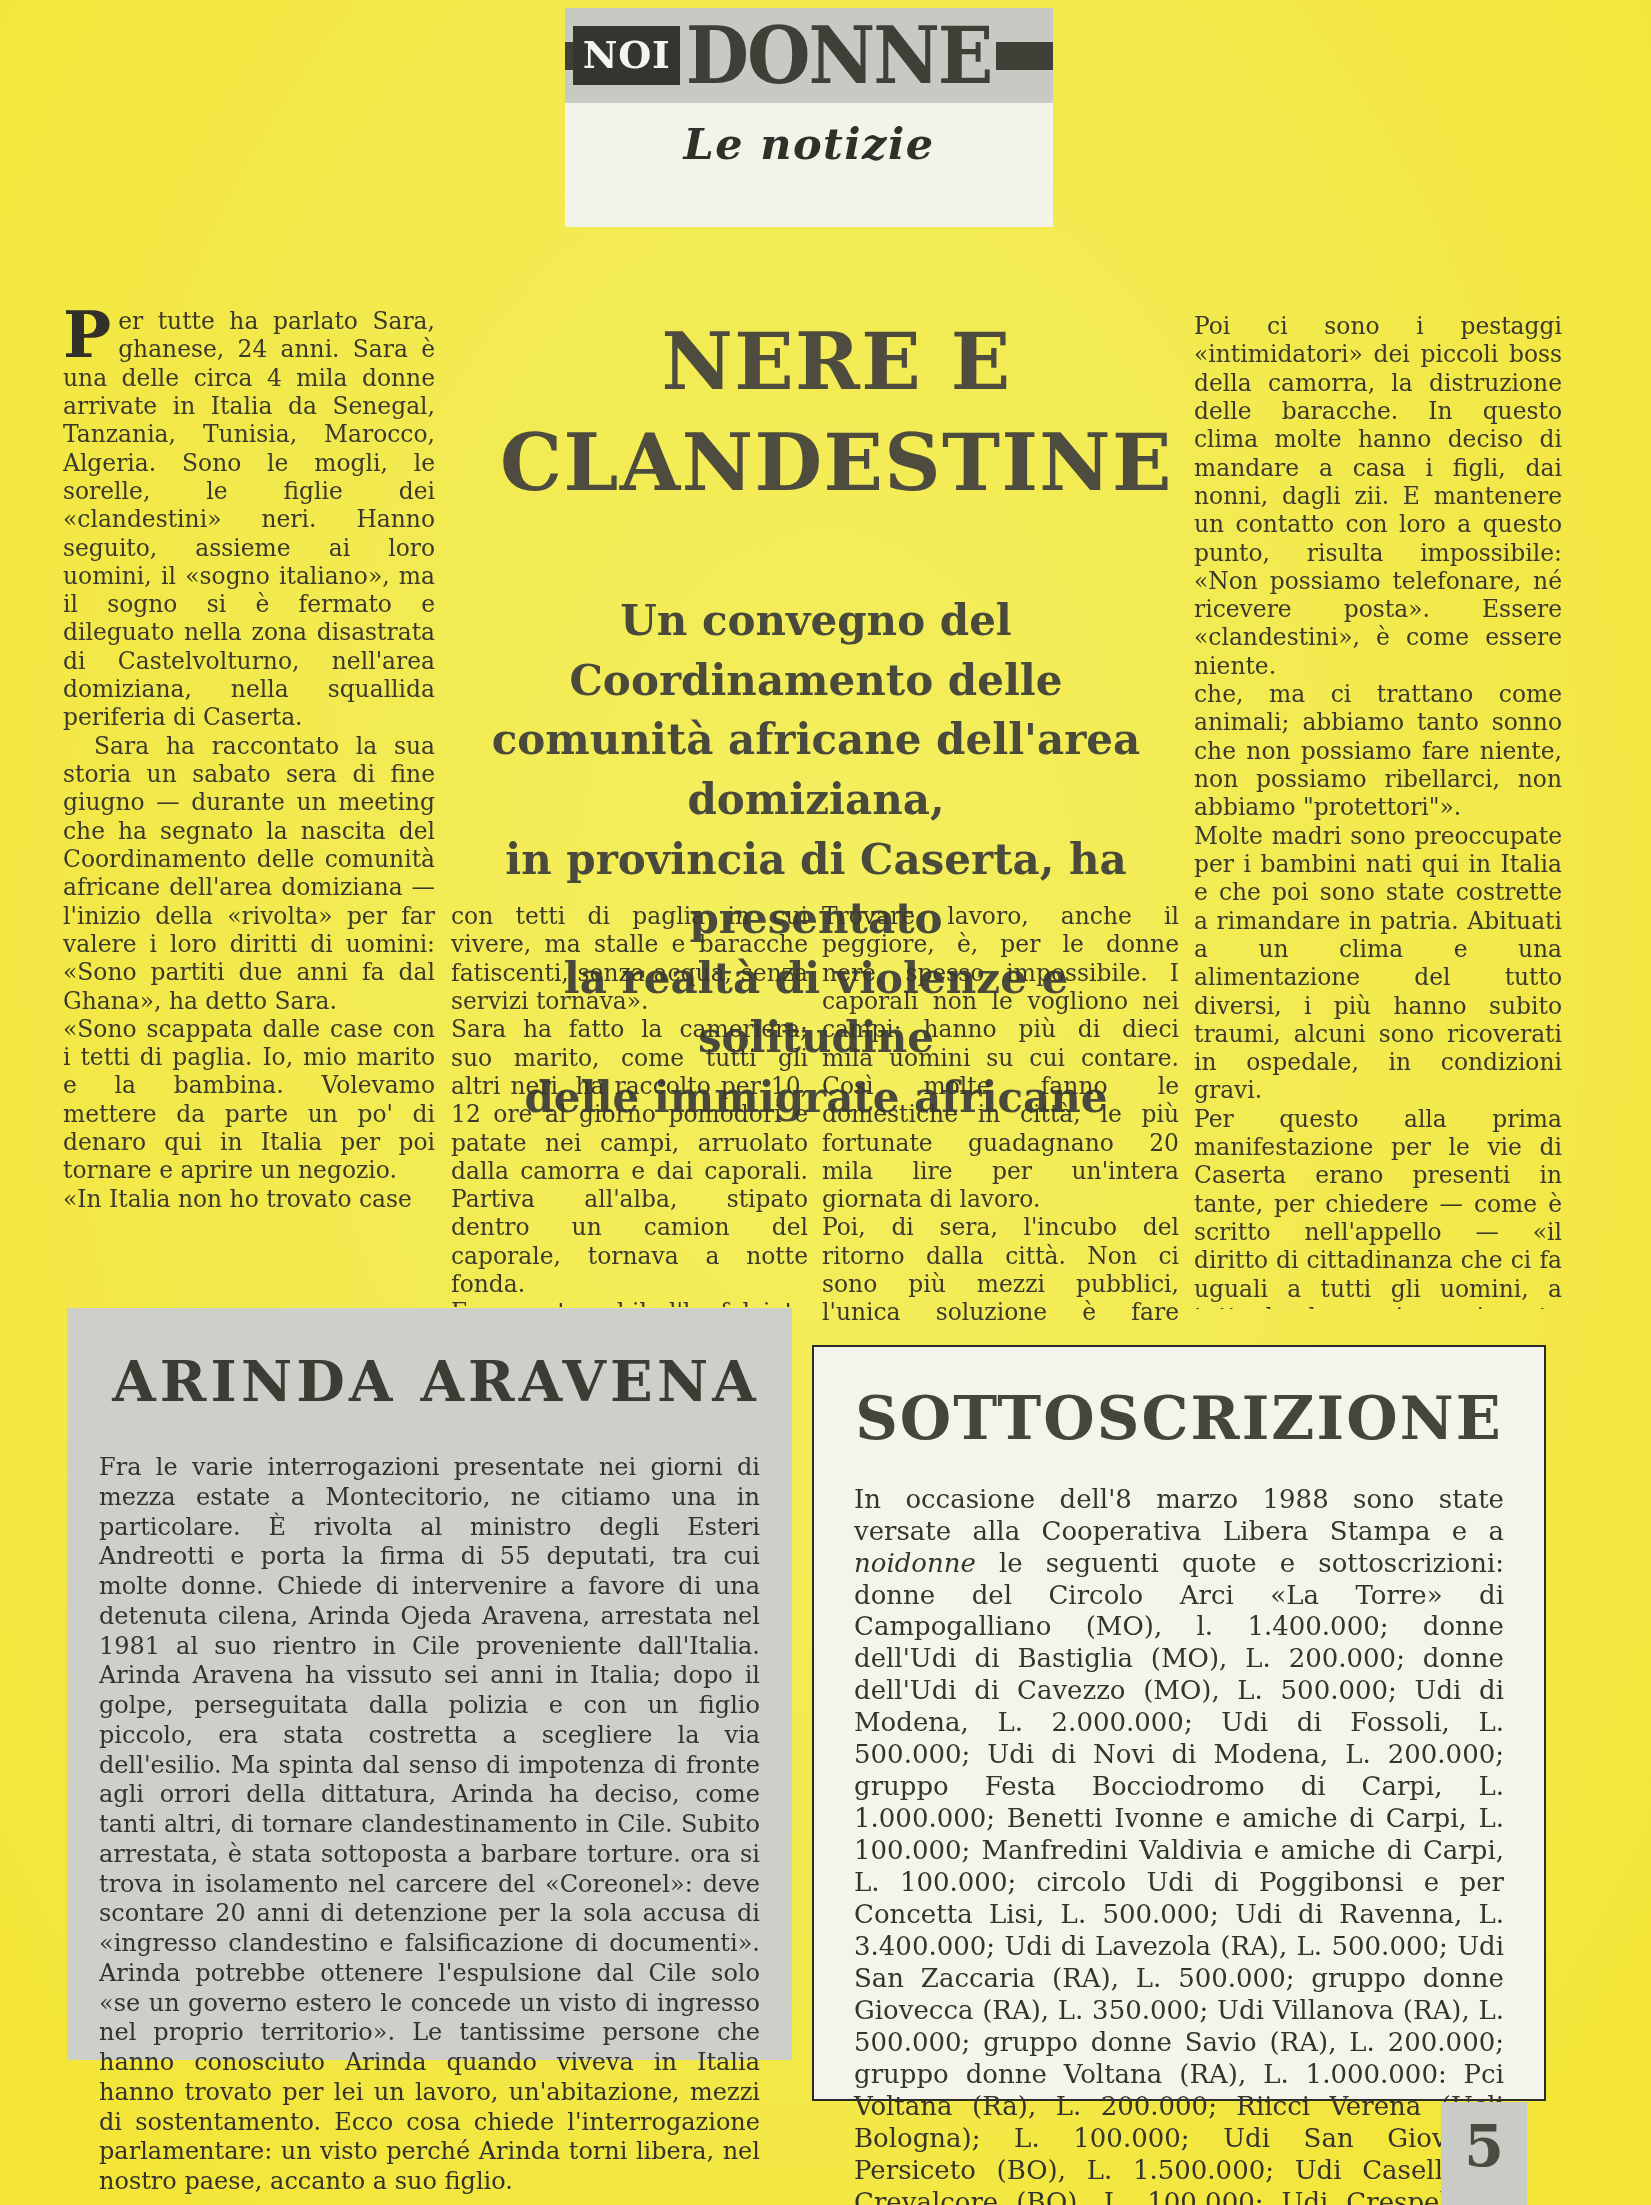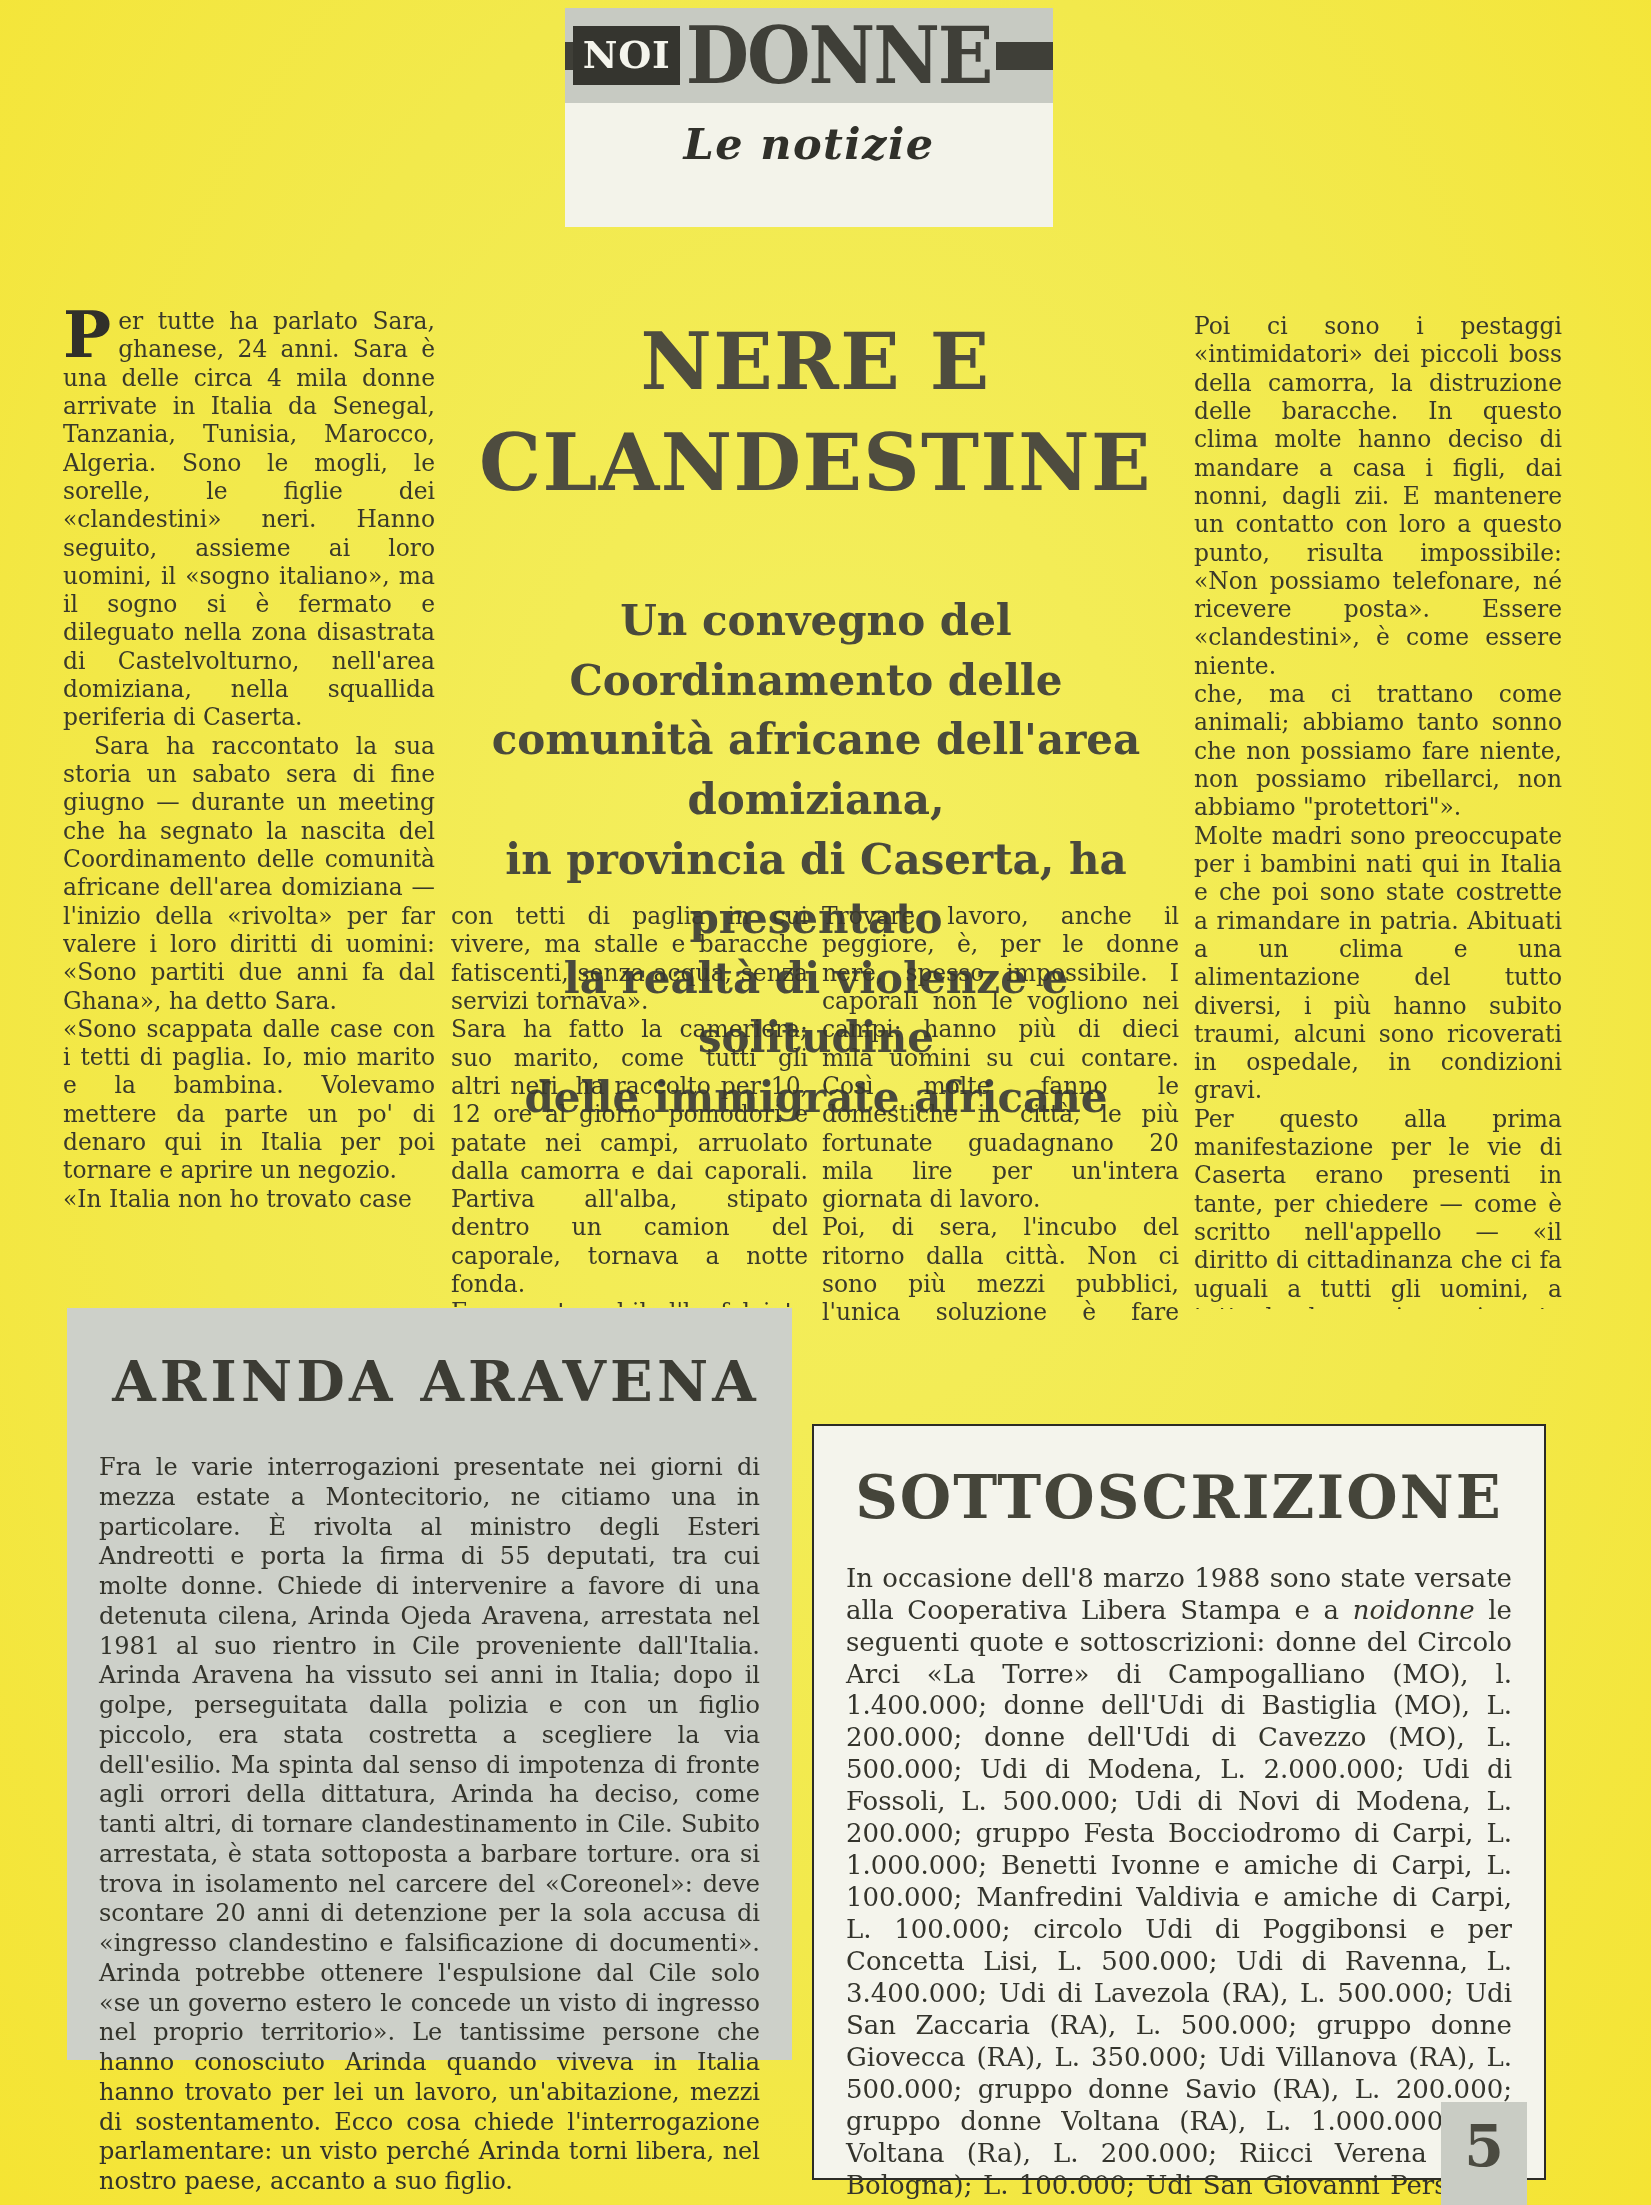--- a/index.html
+++ b/index.html
@@ -29,21 +29,21 @@
   .masthead-bottom {
     height:124px; background:#f3f3ea; display:flex; justify-content:center; align-items:flex-start;
   }
   .tagline {
     font-style:italic; font-weight:bold; font-size:43px; color:#30302a; margin-top:15.3px;
     letter-spacing:1.4px;
   }
 
   
   .headline {
-    position:absolute; left:446px; top:311px; width:739px; text-align:center;
+    position:absolute; left:467px; top:311px; width:739px; text-align:center;
     font-weight:bold; color:#4e4c3f; font-size:78px; line-height:1.3; letter-spacing:1.4px;
   }
   .subtitle {
     position:absolute; left:441px; top:591px; width:750px; text-align:center;
     font-weight:bold; color:#4a4a3c; font-size:42px; line-height:1.42;
   }
 
   
   .col {
     position:absolute; color:#3a392b; font-size:23.4px; line-height:1.21;
@@ -68,23 +68,23 @@
   .box-arinda h2 {
     margin:11px 0 39px; text-align:right; font-size:56px; letter-spacing:4.2px;
     color:#3c3c34; font-weight:bold;
   }
   .box-arinda .body {
     font-size:24px; line-height:1.24; text-align:justify; color:#33332b;
   }
 
   
   .box-sotto {
-    position:absolute; left:812px; top:1424px; width:734px; height:756px;
+    position:absolute; left:812px; top:1345px; width:734px; height:756px;
     background:#f4f4ec; border:2.1px solid #2c2c26; box-sizing:border-box;
-    padding:24px 32px;
+    padding:24px 40px;
   }
   .box-sotto h2 {
     margin:12.6px 0 31px; text-align:center; font-size:59px; letter-spacing:2.1px;
     color:#45453a; font-weight:bold;
   }
   .box-sotto .body {
     font-size:26px; line-height:1.23; text-align:justify; color:#34342c;
   }
   .box-sotto .body i { font-style:italic; }
 

